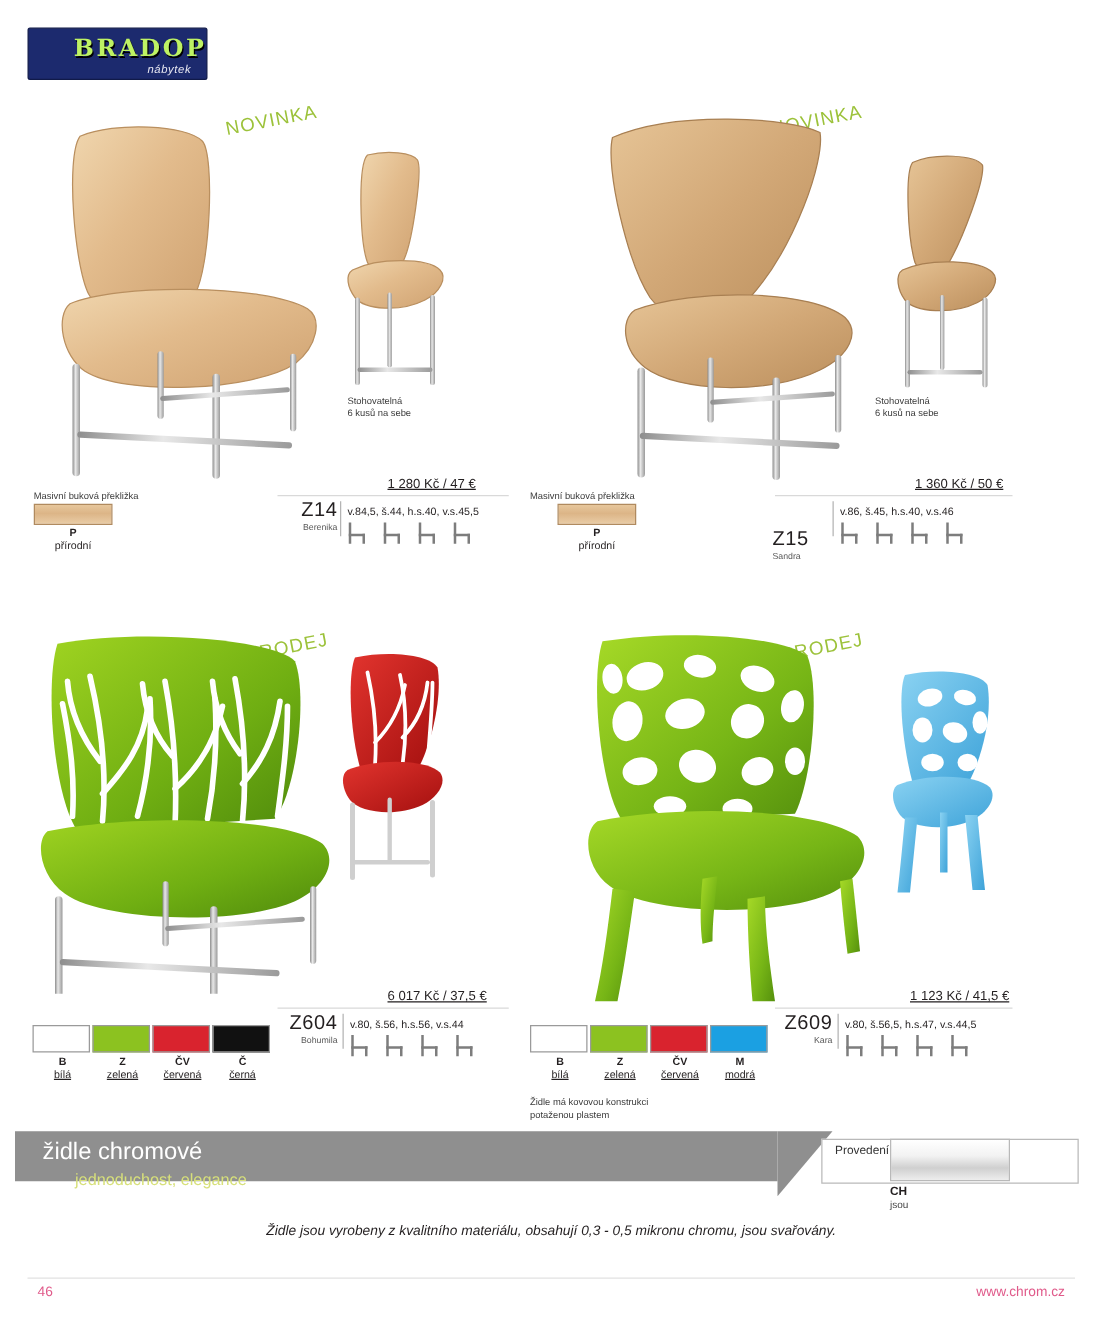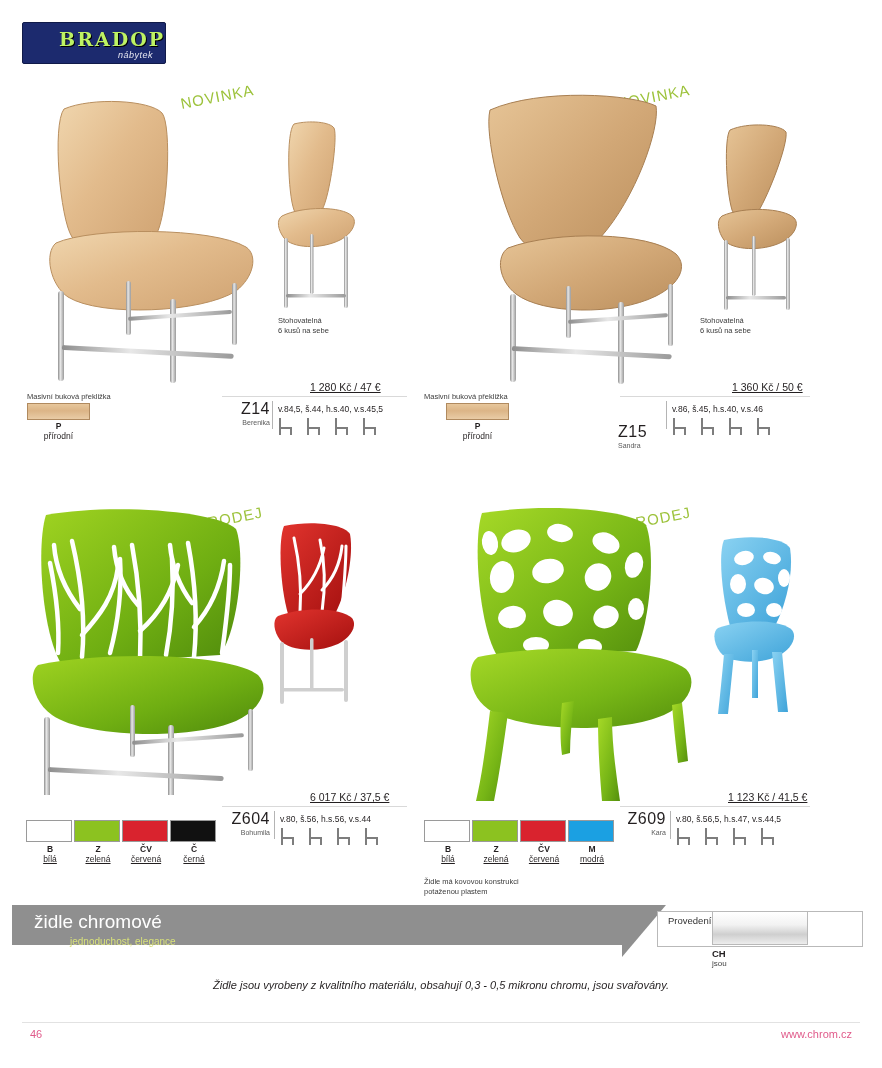--- a/index.html
+++ b/index.html
@@ -169,22 +169,22 @@
   .banner h2 {
     position: absolute;
     left: 22px; top: 6px;
     margin: 0;
     font-size: 19px;
     font-weight: normal;
     color: #ffffff;
   }
   .banner .sub {
     position: absolute;
-    left: 58px; top: 31px;
-    font-size: 10px;
+    left: 48px; top: 31px;
+    font-size: 13px;
     color: #d7e07a;
   }
 
   .prov-box {
     position: absolute;
     left: 657px; top: 911px;
     width: 204px; height: 34px;
     border: 1px solid #b9b9b9;
     background: #fff;
   }

